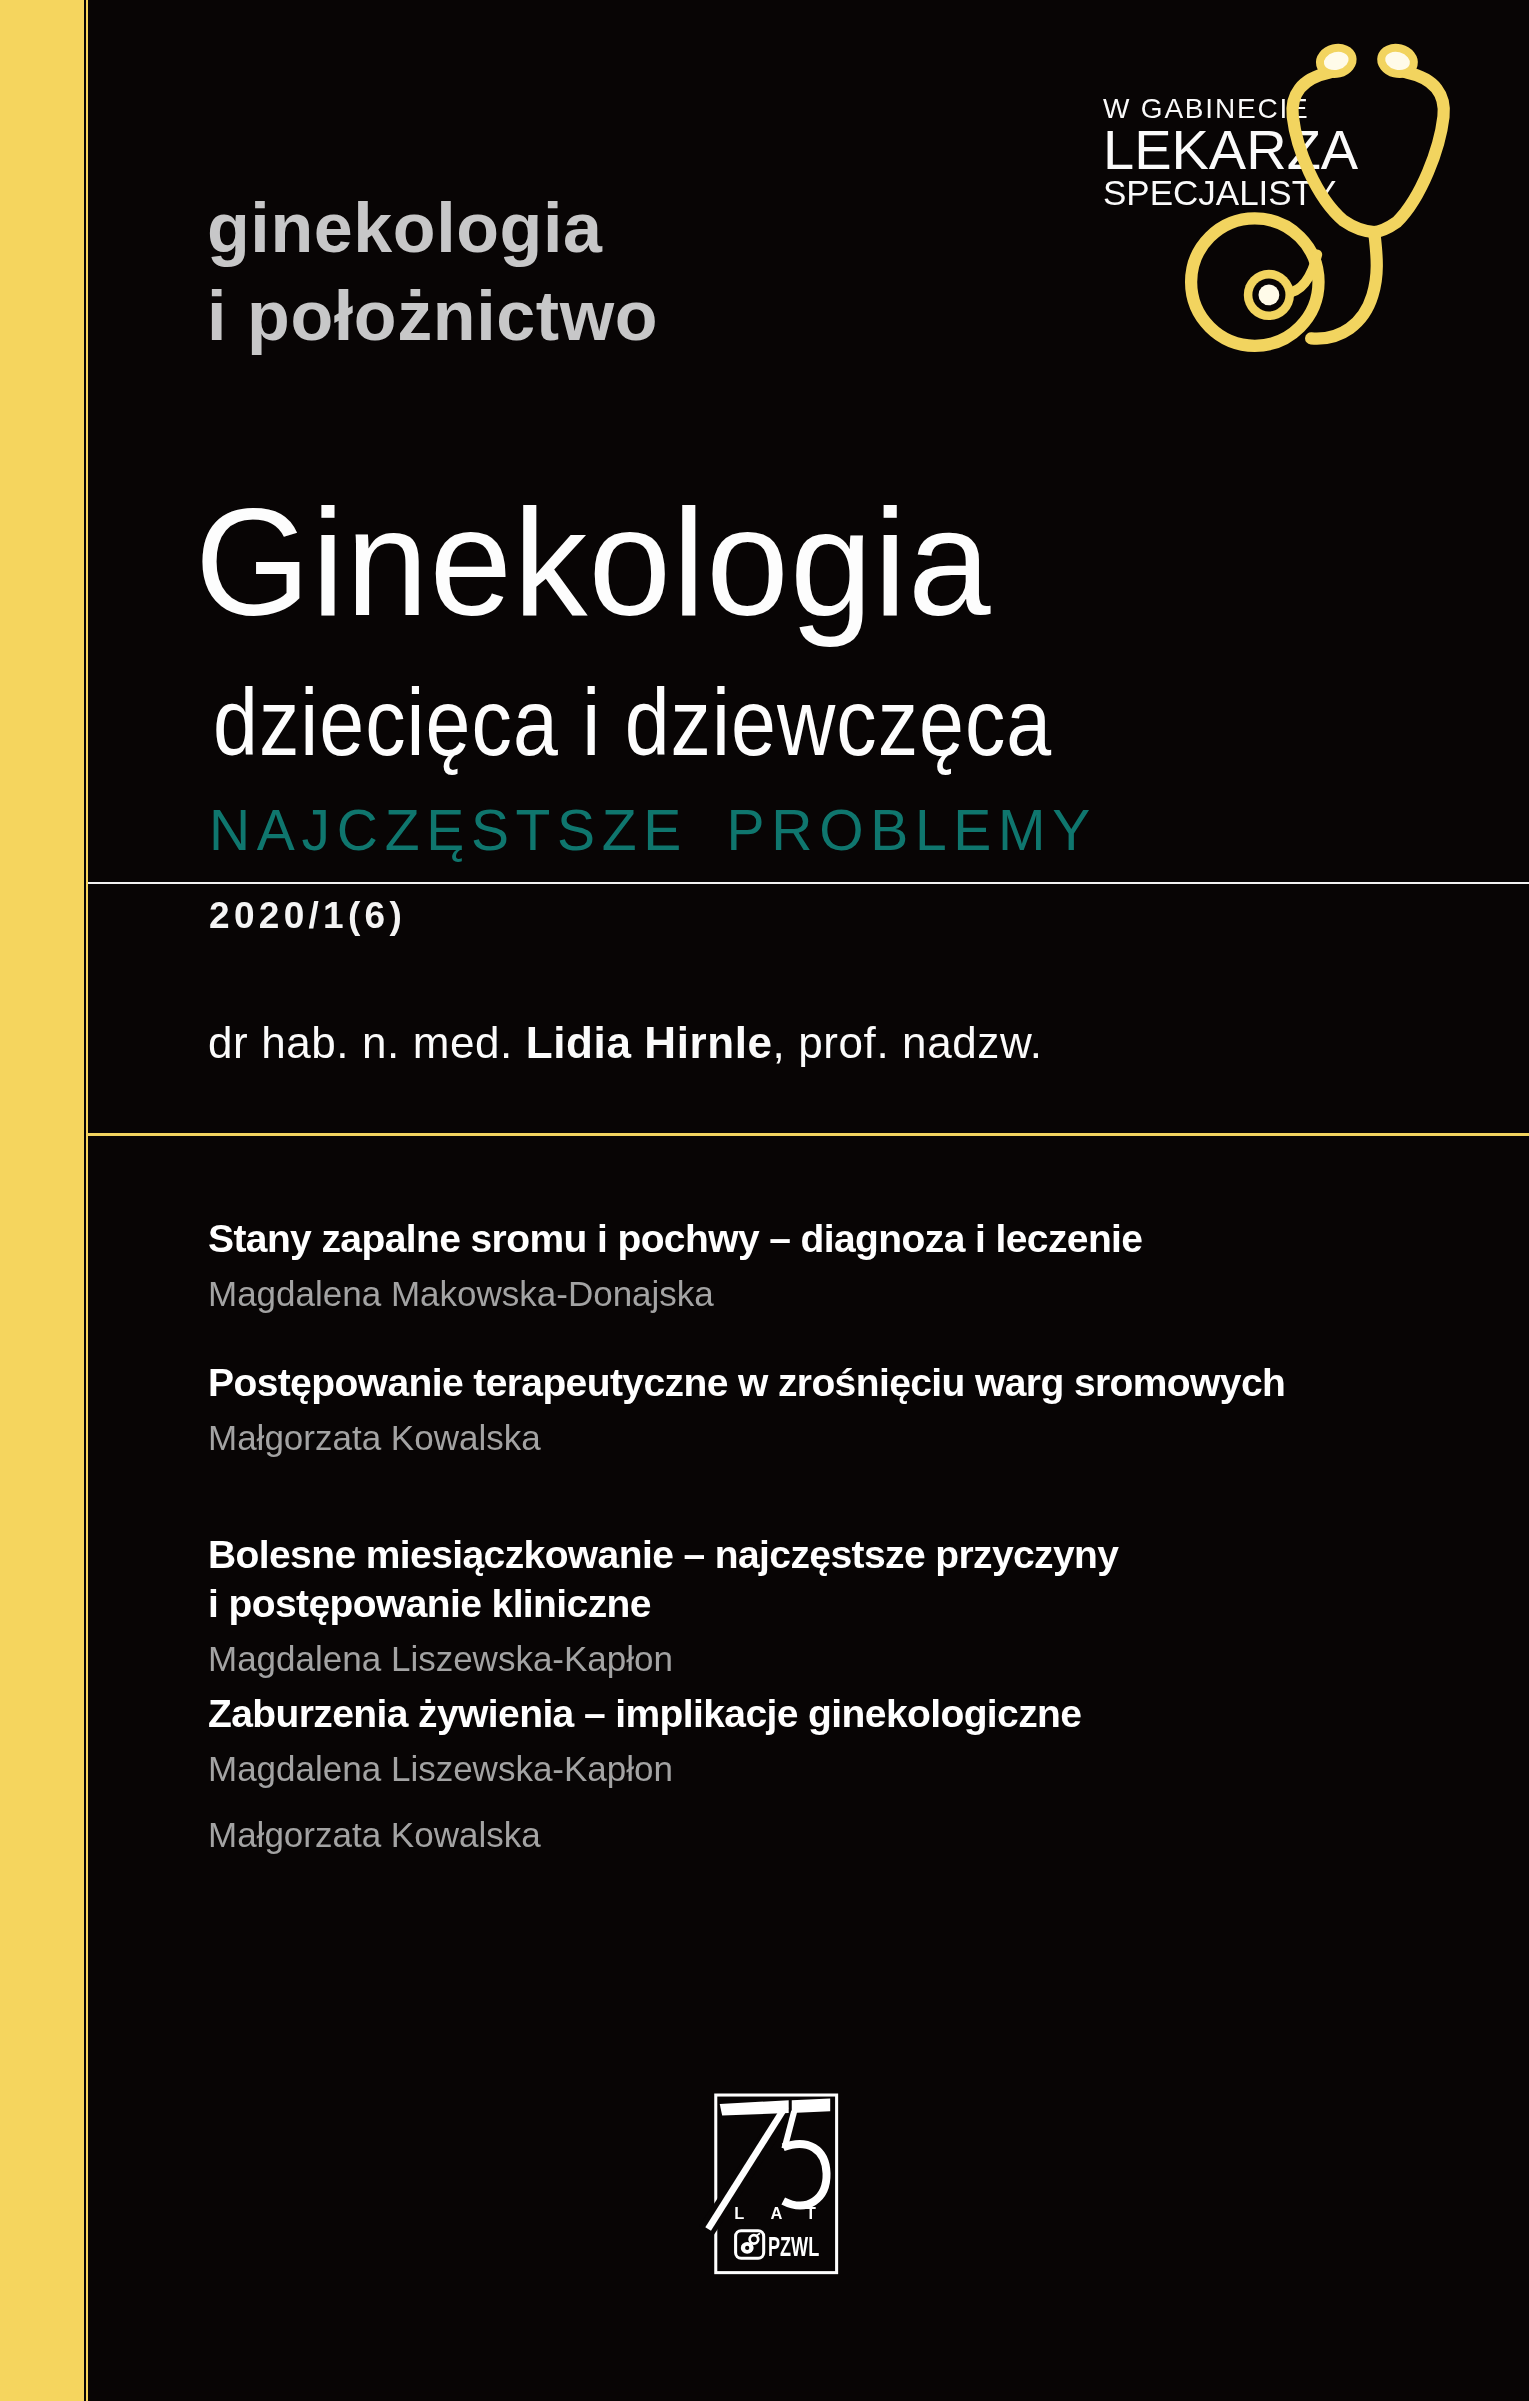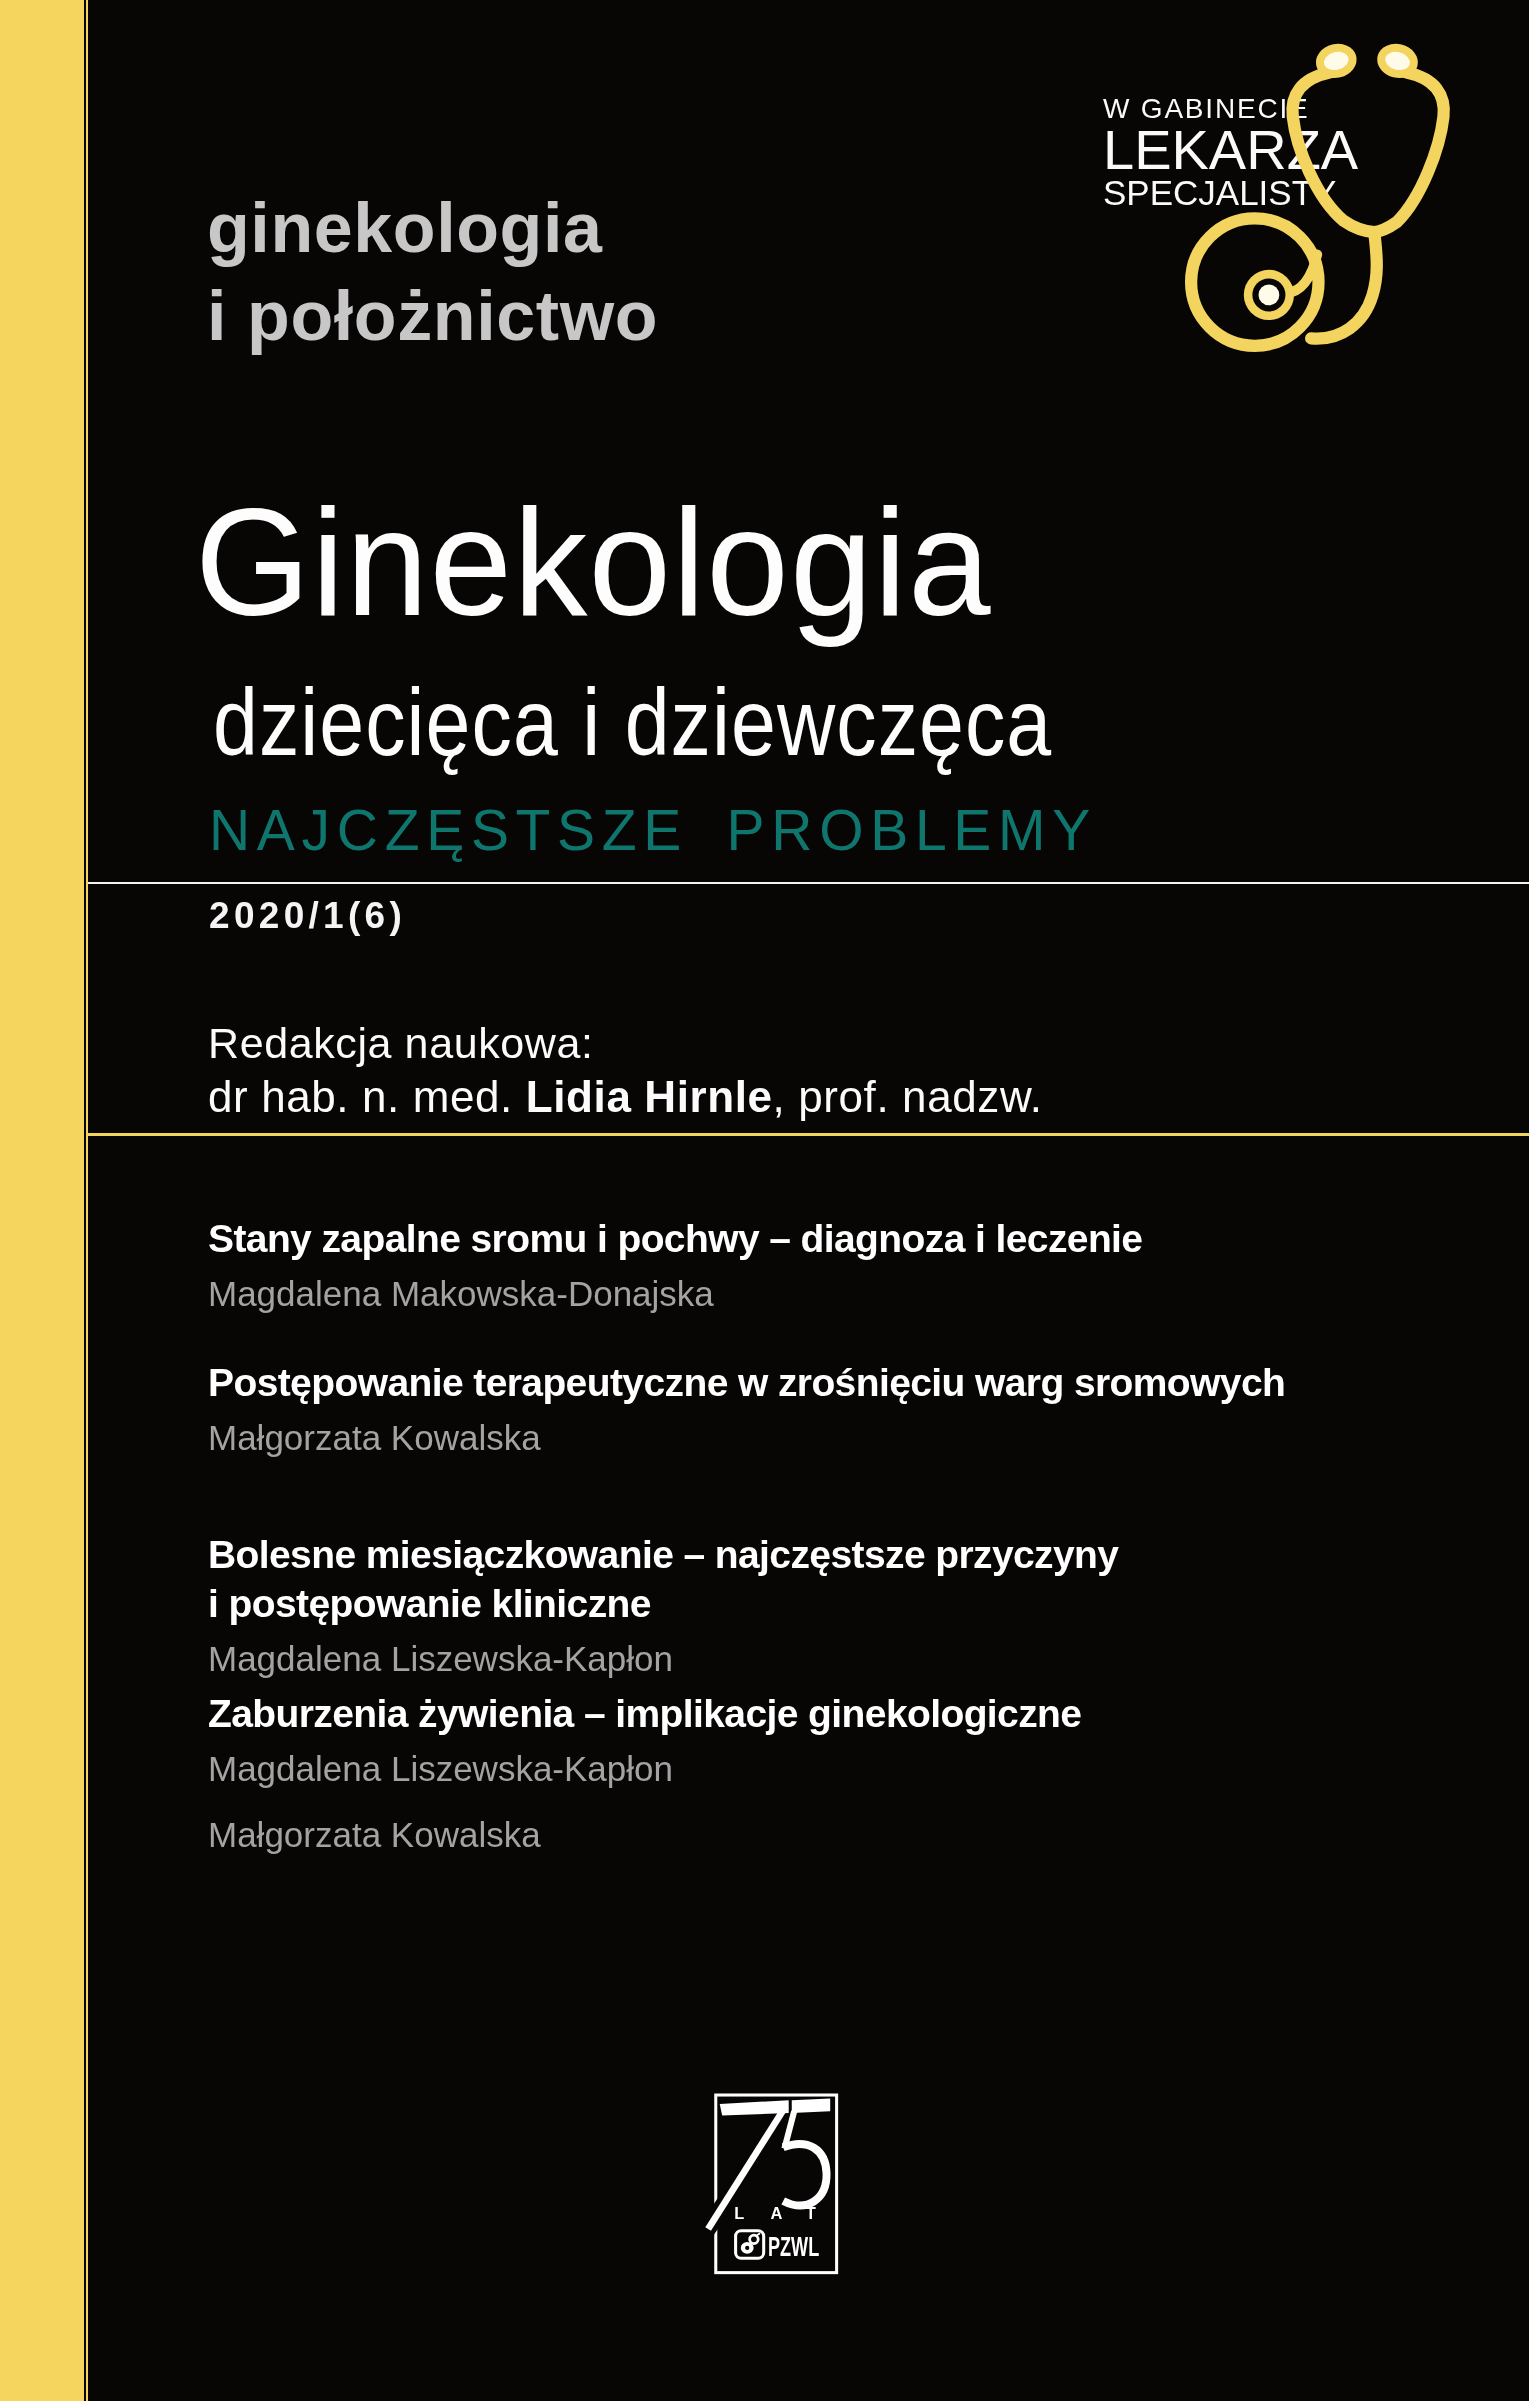--- a/index.html
+++ b/index.html
@@ -100,21 +100,20 @@
 
   <div class="title-main">Ginekologia</div>
   <div class="title-sub">dziecięca i dziewczęca</div>
 
   <div class="tagline">NAJCZĘSTSZE PROBLEMY</div>
 
   <div class="rule white"></div>
   <div class="issue">2020/1(6)</div>
 
   <div class="editors">
-    <div class="lbl">Redakcja naukowa:</div>
     <div class="who"><span>dr hab. n. med. </span><b>Lidia Hirnle</b><span>, prof. nadzw.</span></div>
   </div>
 
   <div class="rule yellow"></div>
 
   <div class="articles">
     <div class="article a1">
       <div class="t">Stany zapalne sromu i pochwy – diagnoza i leczenie</div>
       <div class="a">Magdalena Makowska-Donajska</div>
     </div>

